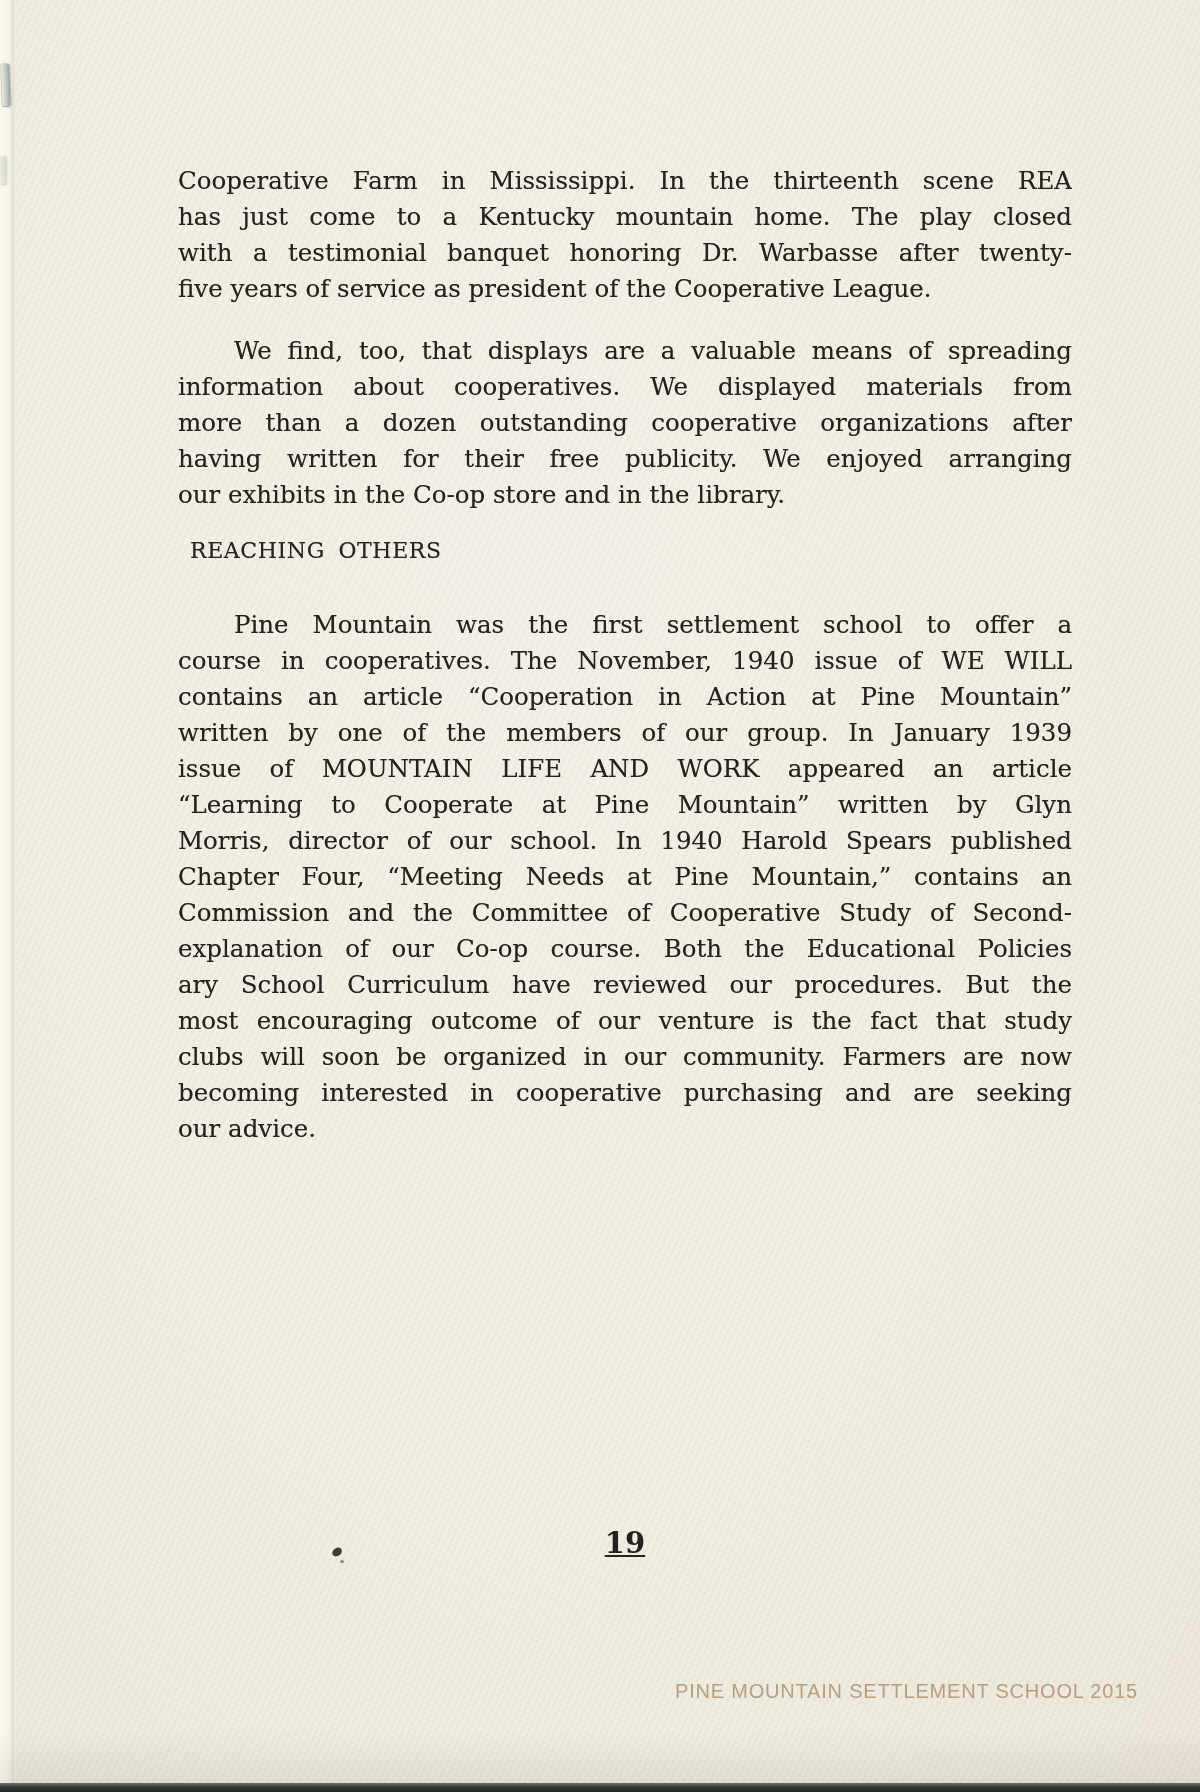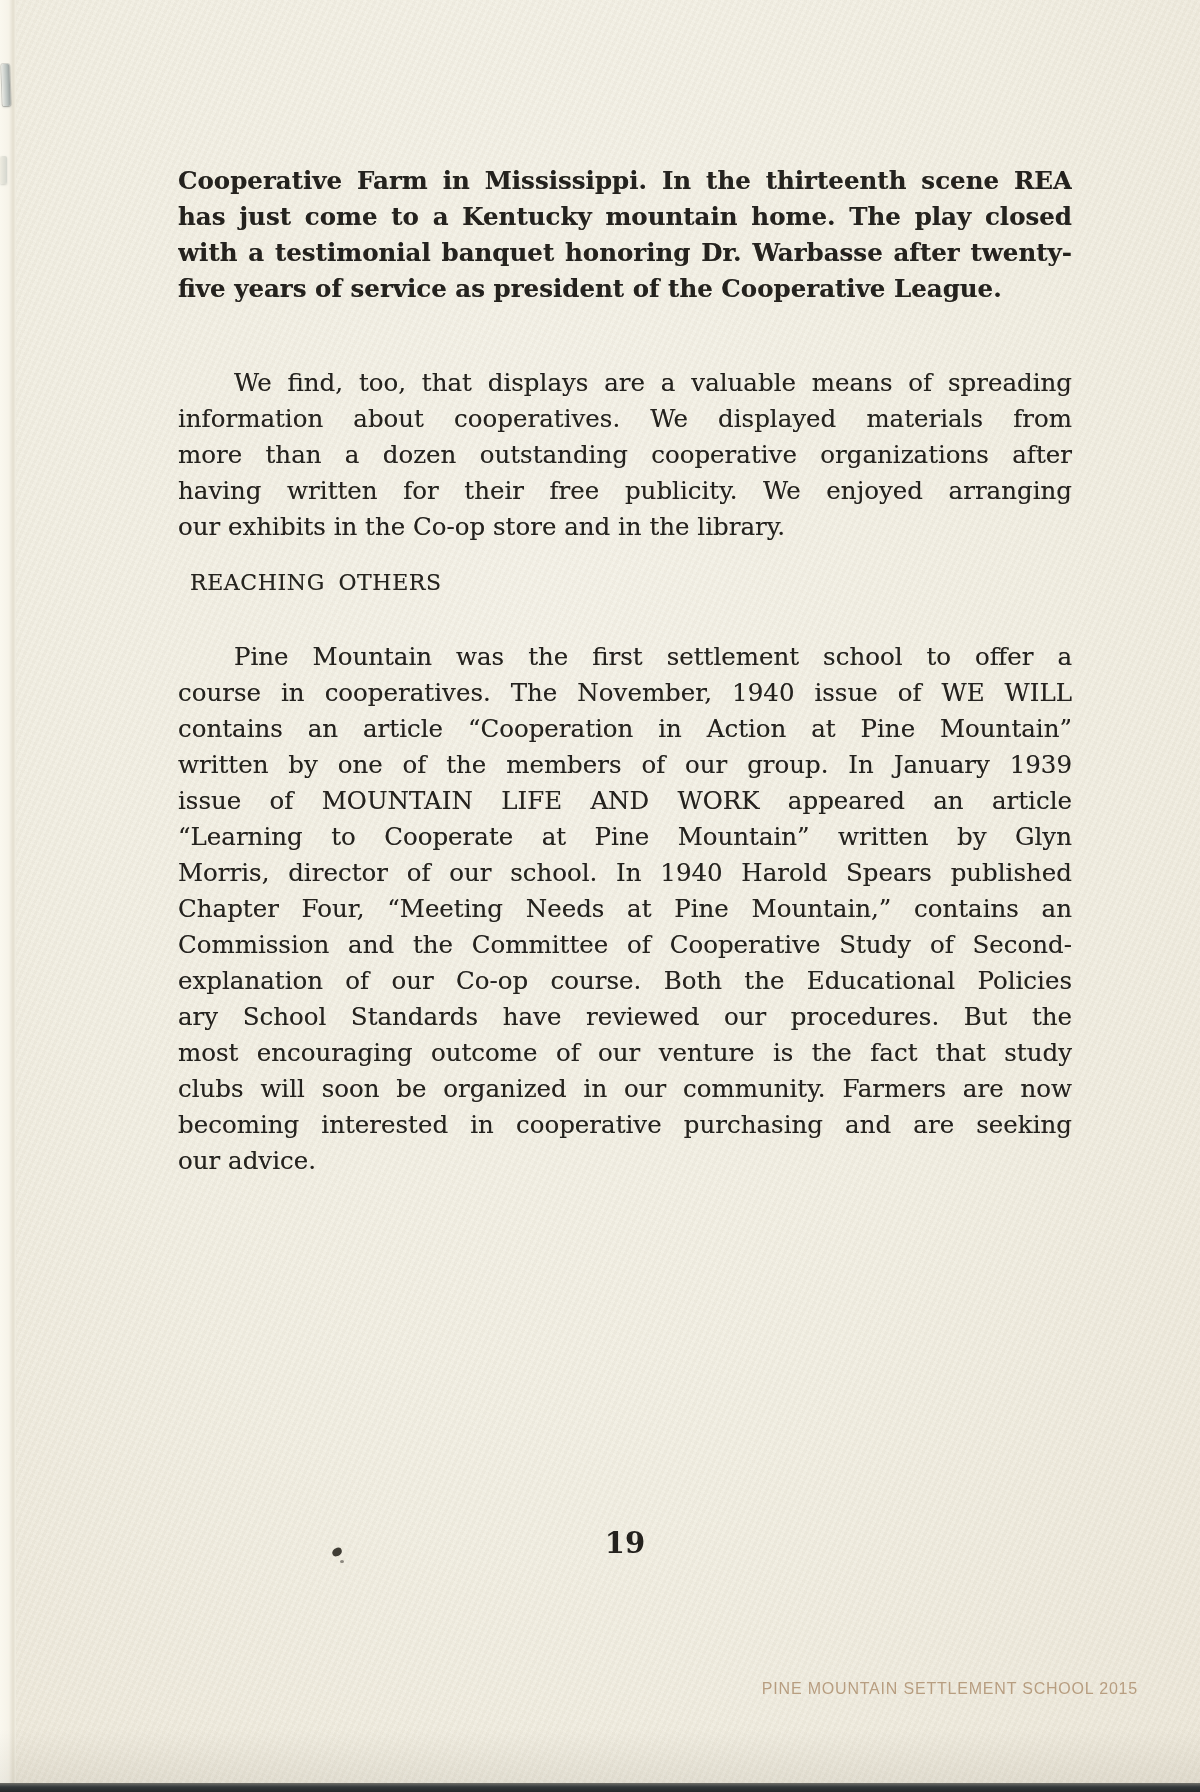--- a/index.html
+++ b/index.html
@@ -42,21 +42,21 @@
   }
   
   .textblock {
     position: absolute; left: 178px; top: 163px; width: 894px;
     color: #24221e;
     font-size: 24.5px;
     line-height: 36px;
     text-shadow: 0 0 0.5px rgba(35,32,28,0.45);
   }
   .para { margin: 0; }
-  .para-1 { margin-bottom: 58px; font-weight: bold; }
+  .para-1 { margin-bottom: 26px; }
   .para-2 { margin-bottom: 24px; }
   .line {
     height: 36px; overflow: hidden;
     text-align: justify;
     text-align-last: justify;
     white-space: normal;
   }
   .line.end { text-align-last: left; }
   .line.indent { text-indent: 56px; }
   .heading {
@@ -64,35 +64,35 @@
     font-size: 22px;
     font-weight: 400;
     line-height: 28px;
     letter-spacing: 0.6px;
     word-spacing: 6px;
     color: #26241f;
   }
   .pagenum {
     position: absolute; left: 178px; top: 1526px; width: 894px;
     text-align: center;
-    font-size: 29px; font-weight: 700; color: #24221e;
+    font-size: 29px; font-weight: 700; color: #24221e; text-decoration: underline;
   }
   .speck {
     position: absolute; left: 332px; top: 1548px; width: 10px; height: 8px;
     background: #403d35; border-radius: 60% 40% 55% 45%;
     transform: rotate(-18deg);
   }
   .speck-small {
     position: absolute; left: 340px; top: 1560px; width: 4px; height: 3px;
     background: #56524a; border-radius: 50%; opacity: 0.65;
   }
   .watermark {
     position: absolute; right: 62px; top: 1680px;
     font-family: "Liberation Sans", sans-serif;
-    font-size: 16px;
+    font-size: 20px;
     letter-spacing: 0.8px;
     color: #b59a7c;
     opacity: 0.95;
   }
   .bottom-shade {
     position: absolute; left: 0; bottom: 8px; width: 100%; height: 55px;
     background: linear-gradient(180deg, rgba(120,114,98,0) 0%, rgba(110,105,92,0.10) 100%);
   }
   .bottom-edge {
     position: absolute; left: 0; bottom: 0; width: 100%; height: 9px;
@@ -131,21 +131,21 @@
       <div class="line indent">Pine Mountain was the first settlement school to offer a</div>
       <div class="line">course in cooperatives. The November, 1940 issue of WE WILL</div>
       <div class="line">contains an article “Cooperation in Action at Pine Mountain”</div>
       <div class="line">written by one of the members of our group. In January 1939</div>
       <div class="line">issue of MOUNTAIN LIFE AND WORK appeared an article</div>
       <div class="line">“Learning to Cooperate at Pine Mountain” written by Glyn</div>
       <div class="line">Morris, director of our school. In 1940 Harold Spears published</div>
       <div class="line">Chapter Four, “Meeting Needs at Pine Mountain,” contains an</div>
       <div class="line">Commission and the Committee of Cooperative Study of Second-</div>
       <div class="line">explanation of our Co-op course. Both the Educational Policies</div>
-      <div class="line">ary School Standards have reviewed our procedures. But the</div>
+      <div class="line">ary School Curriculum have reviewed our procedures. But the</div>
       <div class="line">most encouraging outcome of our venture is the fact that study</div>
       <div class="line">clubs will soon be organized in our community. Farmers are now</div>
       <div class="line">becoming interested in cooperative purchasing and are seeking</div>
       <div class="line end">our advice.</div>
     </div>
 
   </div>
 
   <div class="pagenum">19</div>
   <div class="speck"></div>

